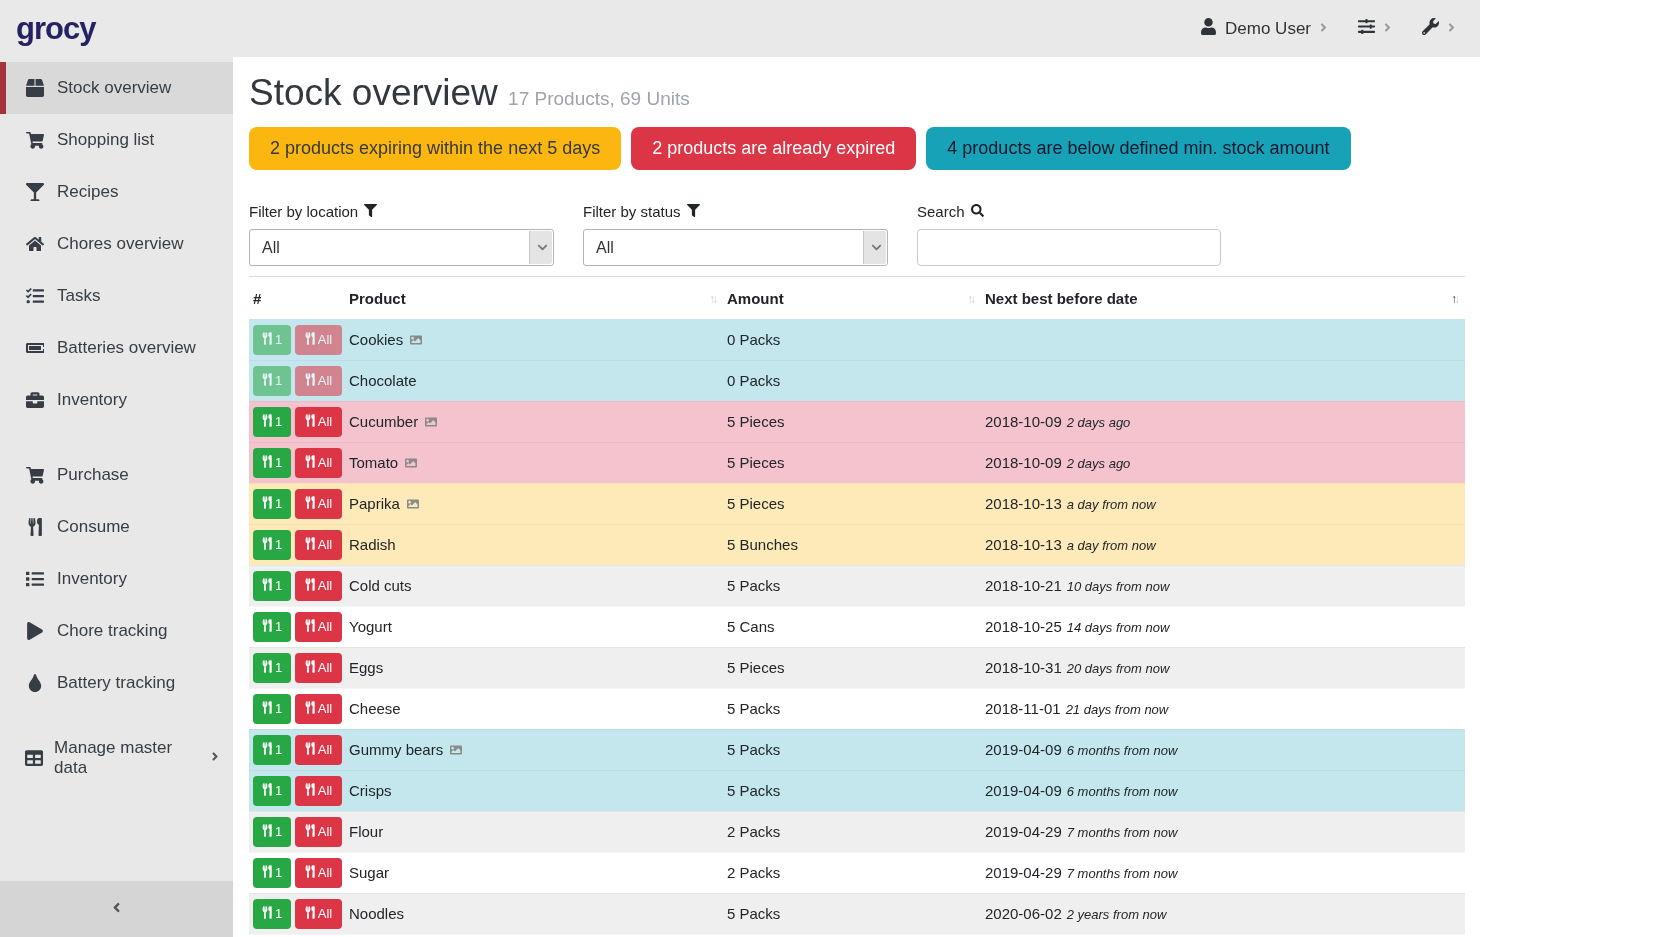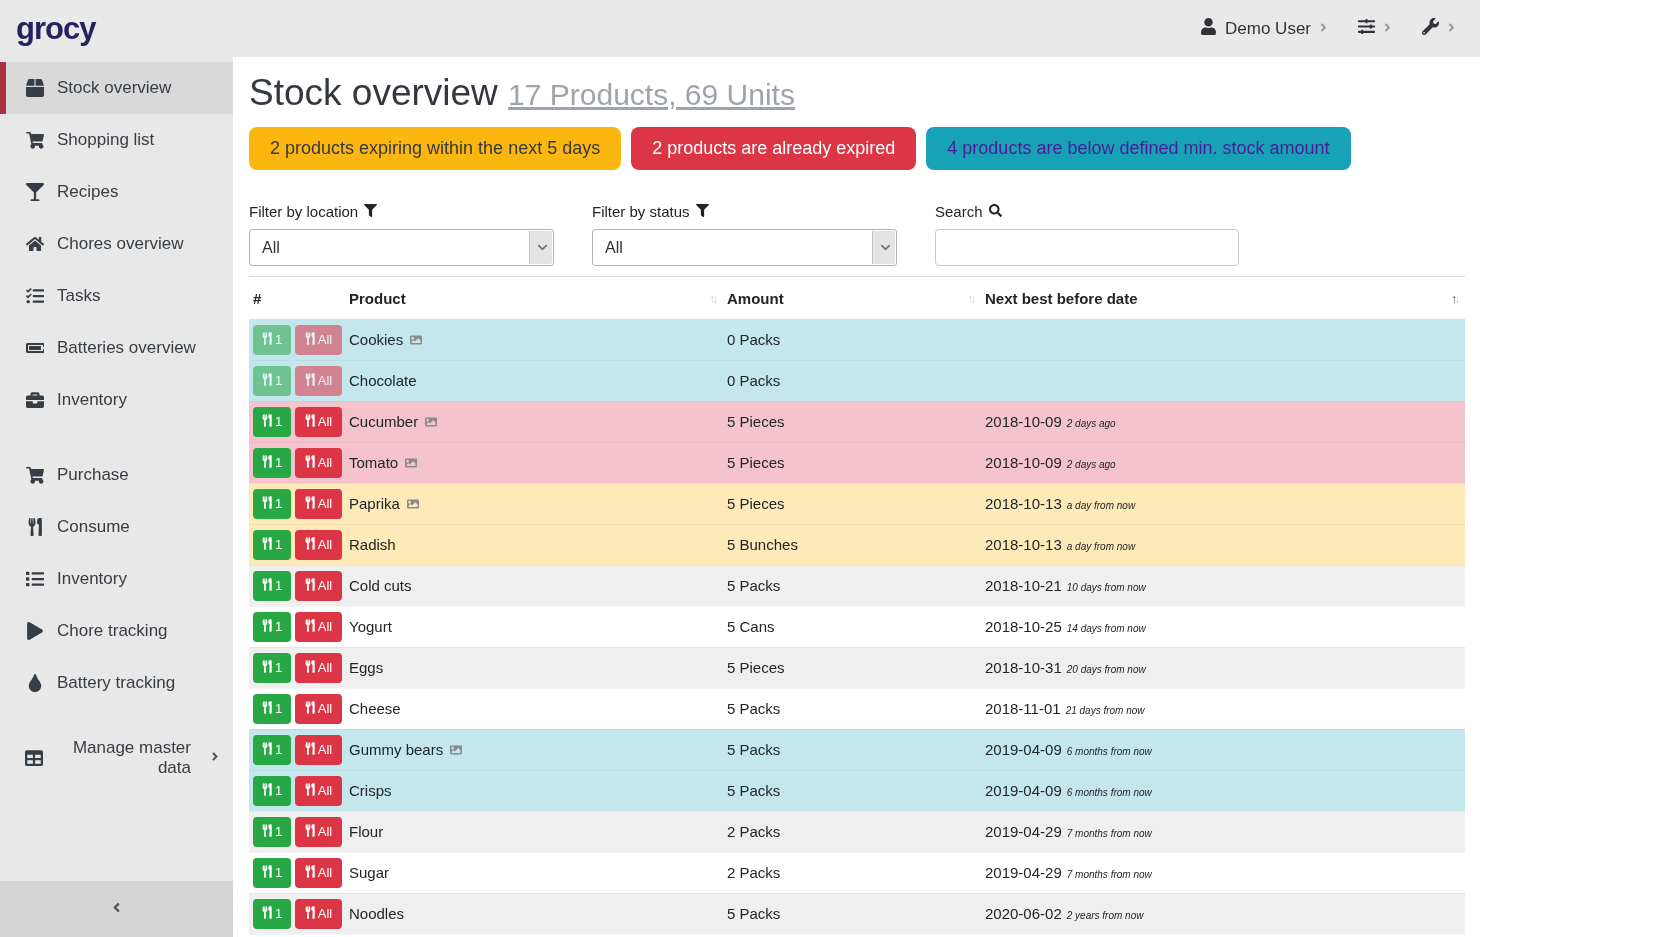--- a/index.html
+++ b/index.html
@@ -24,41 +24,41 @@
   
   .sidebar { width:233px; flex:0 0 233px; background:#e8e8e8; display:flex;
              flex-direction:column; padding-top:5px; }
   .side-nav { flex:1; }
   .side-item { height:52px; display:flex; align-items:center; gap:10px;
                padding:0 14px 0 17px; font-size:17px; color:#363d44; cursor:pointer;
                border-left:6px solid transparent; }
   .side-item .icon { width:24px; display:flex; justify-content:center; }
   .side-item .icon svg { width:18px; height:18px; }
   .side-item.active { background:#d9d9d9; border-left-color:var(--active-nav-accent,#a8323c); }
-  .side-item.spacer { margin-top:23px;text-align:right; }
+  .side-item.spacer { margin-top:23px; }
   .side-item .grow { flex:1; }
   .side-item .chev svg { width:8px; height:13px; color:#555; }
   .side-footer { height:56px; background:#d5d5d5; display:flex; align-items:center;
                  justify-content:center; cursor:pointer; }
   .side-footer svg { width:9px; height:15px; color:#555; }
 
   
   .content { flex:1; background:#fff; padding:14px 15px 0 16px; min-width:0; }
   h1.page-title { font-size:37px; font-weight:400; color:#32383e; line-height:1.2; }
-  h1.page-title small { font-size:30px; color:#9ea4a9; font-weight:400;text-decoration:underline; }
+  h1.page-title small { font-size:19px; color:#9ea4a9; font-weight:400; }
 
   .badges { display:flex; gap:10px; margin-top:12px; }
   .badge { height:43px; display:flex; align-items:center; padding:0 21px;
            border-radius:8px; font-size:18px; cursor:pointer; white-space:nowrap; }
   .badge.warning { background:var(--alert-warning-bg,#fcb610); color:#343a40; }
   .badge.danger  { background:var(--alert-danger-bg,#dc3545); color:#fff; }
-  .badge.info    { background:var(--alert-info-bg,#17a2b8); color:#4c1d95; }
+  .badge.info    { background:var(--alert-info-bg,#17a2b8); color:#0f172a; }
 
   
-  .filters { display:flex; gap:38px; margin-top:33px; }
+  .filters { display:flex; gap:29px; margin-top:33px; }
   .filter-group { width:305px; }
   .filter-label { display:flex; align-items:center; gap:6px; font-size:15px;
                   color:#212529; margin-bottom:9px; }
   .filter-label svg { width:13px; height:13px; }
   .select { position:relative; height:37px; background:#fff; border:1px solid #b3b3b3;
             border-radius:3px; display:flex; align-items:center; padding-left:12px;
             font-size:16px; color:#333; cursor:pointer; }
   .select::after { content:""; position:absolute; top:1px; bottom:1px; right:1px; width:22px;
                    background:#e4e4e4; border-left:1px solid #c4c4c4; border-radius:0 2px 2px 0; }
   .select .caret { position:absolute; right:5px; top:50%; transform:translateY(-50%);
@@ -91,21 +91,21 @@
                  font-family:inherit; cursor:pointer; padding:0 7px; }
   .consume-btn svg { width:10px; height:13px; }
   .consume-one { background:var(--consume-one-button-bg,#28a745); width:38px; }
   .consume-all { background:var(--consume-all-button-bg,#dc3545); width:47px; }
   tr.disabled .consume-btn { opacity:.55; cursor:default; }
 
   .prod-name { display:inline-flex; align-items:center; gap:6px; }
   .prod-name .img-ic { color:#8a8a8a; display:inline-flex; }
   .prod-name .img-ic svg { width:14px; height:12px; }
 
-  .date-cell .rel { font-size:10px; font-style:italic; margin-left:5px; color:#212529; }
+  .date-cell .rel { font-size:13px; font-style:italic; margin-left:5px; color:#212529; }
 </style>
 </head>
 <body>
 
 <div class="app">
 
   <header class="navbar">
     <div class="logo">grocy</div>
     <div class="nav-right">
         <div class="nav-menu">

